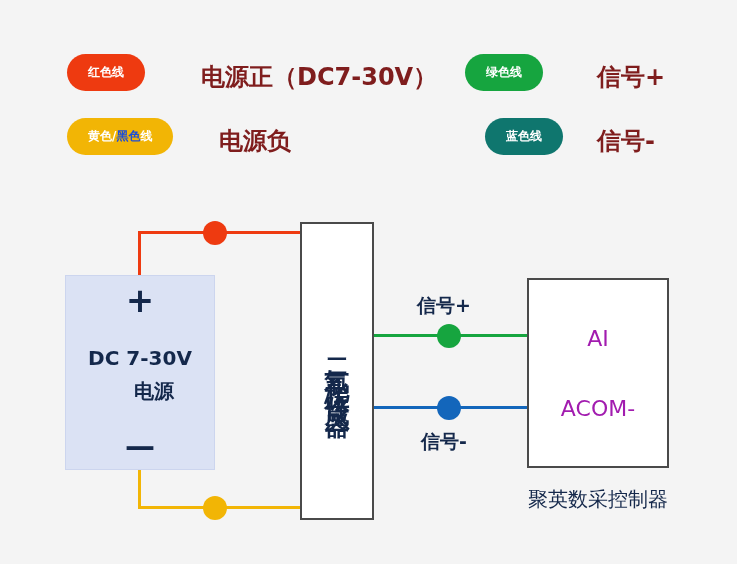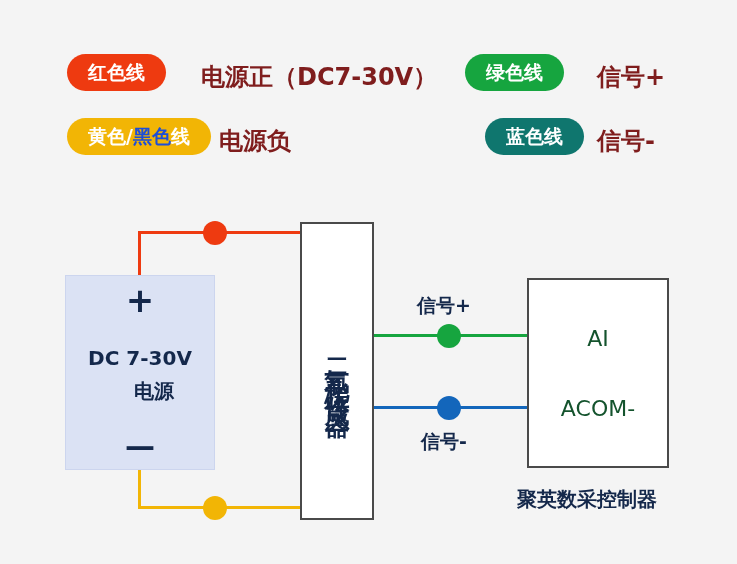--- a/index.html
+++ b/index.html
@@ -6,21 +6,21 @@
   body { background:#f4f4f4; }
   .canvas {
     position:relative; width:737px; height:564px; background:#f4f4f4;
     font-family:"DejaVu Sans", sans-serif; color:#14284b; overflow:hidden;
   }
 
   
   .pill {
     position:absolute; height:37px; border-radius:19px;
     display:inline-flex; align-items:center; justify-content:center;
-    color:#fff; font-weight:bold; font-size:19px; padding:0 21px;
+    color:#fff; font-weight:bold; font-size:12px; padding:0 21px;
     white-space:nowrap;
   }
   .pill-red    { left:67px;  top:54px;  background:#ee3a10; }
   .pill-yellow { left:67px;  top:118px; background:#f2b505; }
   .pill-green  { left:465px; top:54px;  background:#16a53f; }
   .pill-blue   { left:485px; top:118px; background:#0f766e; }
   .pill .dark-part { color:#1d4ed8; }
 
   .legend-desc {
     position:absolute; font-size:24px; font-weight:bold; color:#7f1d1d;
@@ -52,26 +52,26 @@
   .sensor-label {
     writing-mode:vertical-rl; text-orientation:upright;
     font-size:25px; font-weight:bold; letter-spacing:9px; color:#14284b;
   }
 
   
   .controller-box {
     position:absolute; left:527px; top:278px; width:142px; height:190px;
     background:#ffffff; border:2px solid #4a4a4a;
   }
-  .terminal { position:absolute; left:0; right:0; text-align:center; font-size:22px; font-weight:normal; color:#14532d; }
+  .terminal { position:absolute; left:0; right:0; text-align:center; font-size:22px; font-weight:normal; color:#a21caf; }
   .terminal-ai   { top:46px; }
   .terminal-acom { top:116px; }
   .controller-caption {
-    position:absolute; left:517px; top:486px; width:162px; text-align:left;
-    font-size:20px; font-weight:bold; color:#14284b; white-space:nowrap;
+    position:absolute; left:517px; top:486px; width:162px; text-align:center;
+    font-size:20px; font-weight:normal; color:#14284b; white-space:nowrap;
   }
 
   
   .wire { position:absolute; }
   .wire-red-v    { left:138px; top:231px; width:3px;  height:45px;  background:#ee3a10; }
   .wire-red-h    { left:138px; top:231px; width:163px; height:3px;  background:#ee3a10; }
   .wire-yellow-v { left:138px; top:470px; width:3px;  height:39px;  background:#f2b505; }
   .wire-yellow-h { left:138px; top:506px; width:163px; height:3px;  background:#f2b505; }
   .wire-green-h  { left:374px; top:334px; width:153px; height:3px;  background:#16a53f; }
   .wire-blue-h   { left:374px; top:406px; width:153px; height:3px;  background:#1366bb; }

